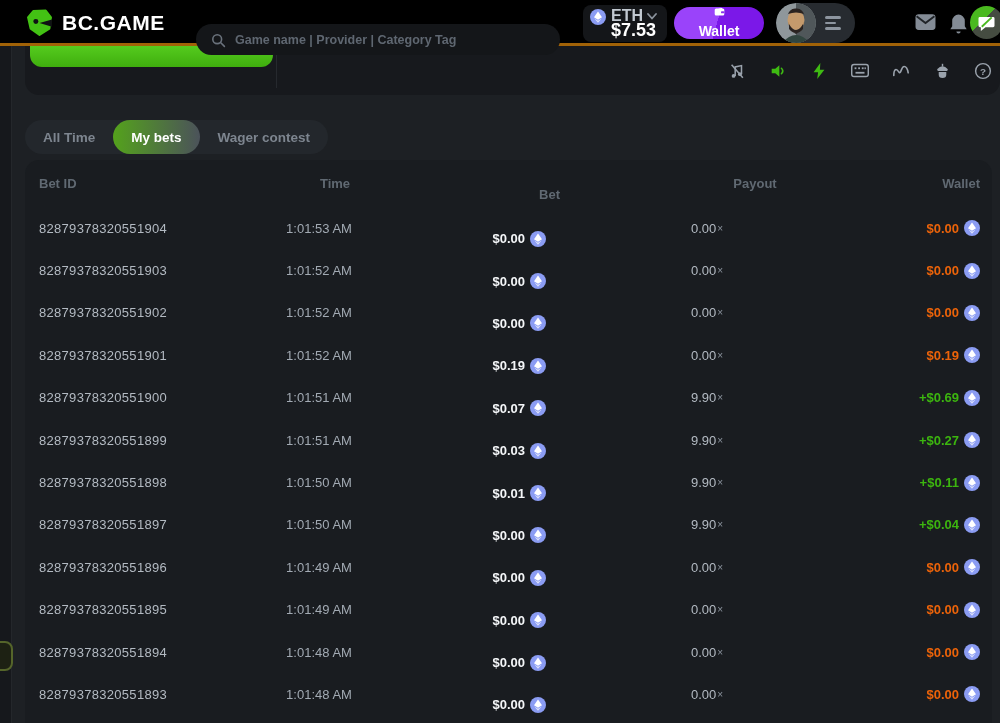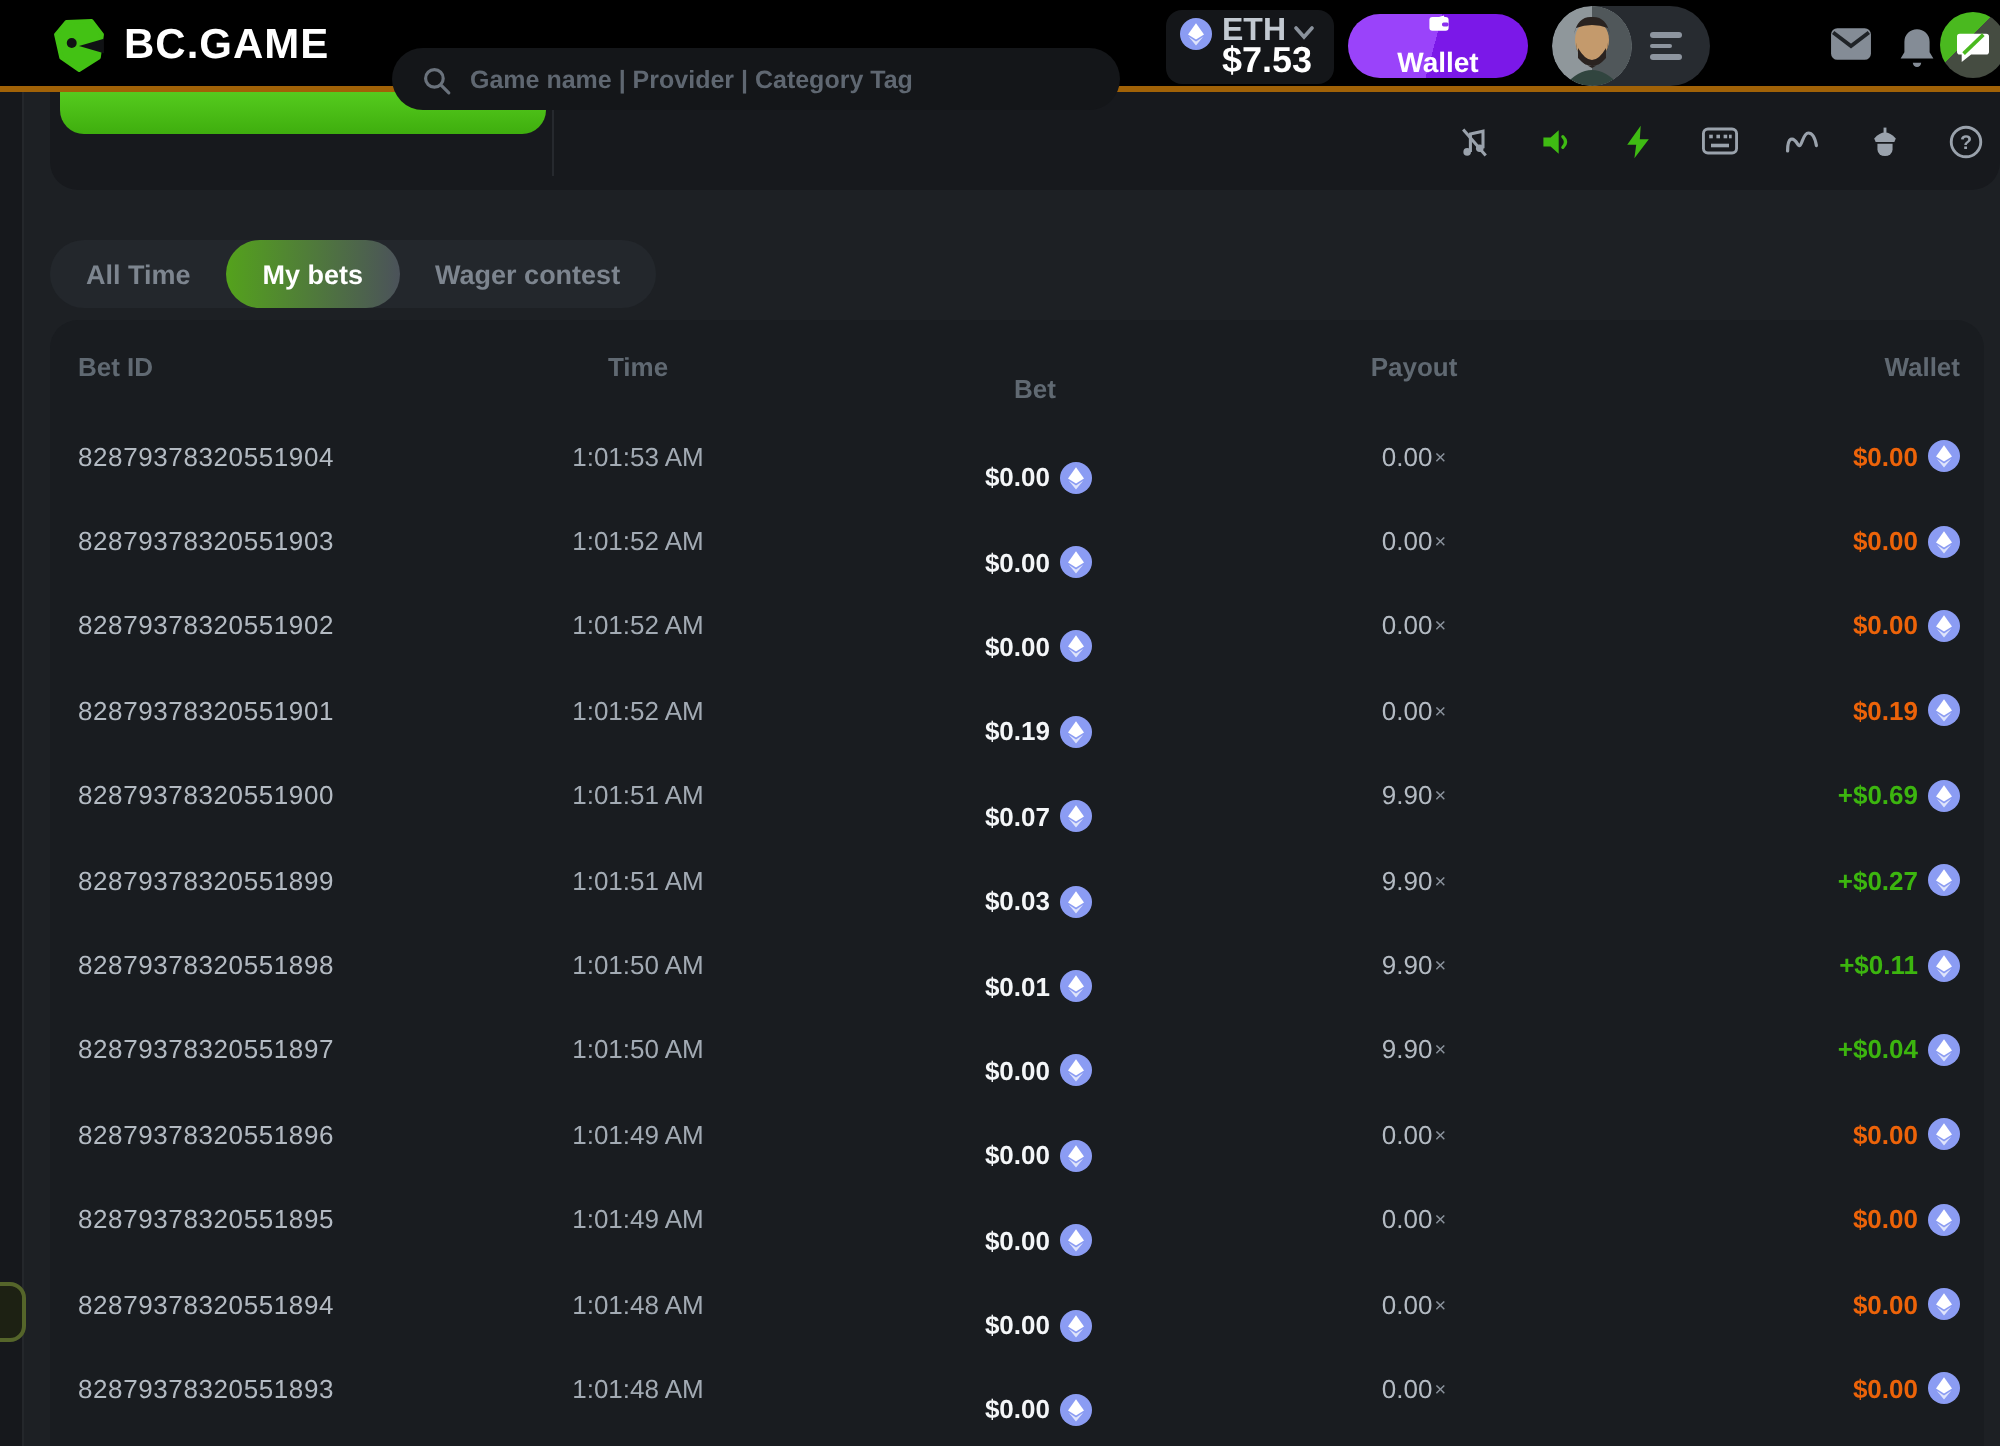--- a/index.html
+++ b/index.html
@@ -79,21 +79,21 @@
   }
   
   .table-panel {
     position:absolute; left:25px; top:160px; width:967px; height:563px;
     background:#191c20; border-radius:14px 14px 0 0; overflow:hidden;
   }
   .thead, .trow {
     display:grid; grid-template-columns:200px 160px 147px 322px 1fr;
     align-items:center; padding:0 12px 0 14px;
   }
-  .thead { height:47px; color:#606972; font-size:13px; font-weight:600; }
+  .thead { height:47px; color:#606972; font-size:13px; font-weight:600;gap:16px; }
   .trow { height:42.4px; font-size:13px; cursor:pointer; }
   .col-time { justify-self:center; }
   .col-bet { justify-self:end; display:flex; align-items:center; gap:5px;margin-top:21px; }
   .col-payout { justify-self:center; }
   .col-profit { justify-self:end; display:flex; align-items:center; gap:5px; }
   .thead .col-bet { padding-right:18px; }
   .c-id { color:#b3bac2; letter-spacing:.3px; }
   .c-time { color:#a2aab3; }
   .c-bet-val { color:#f4f6f8; font-weight:700; }
   .c-payout-val { color:#b3bac2; }

